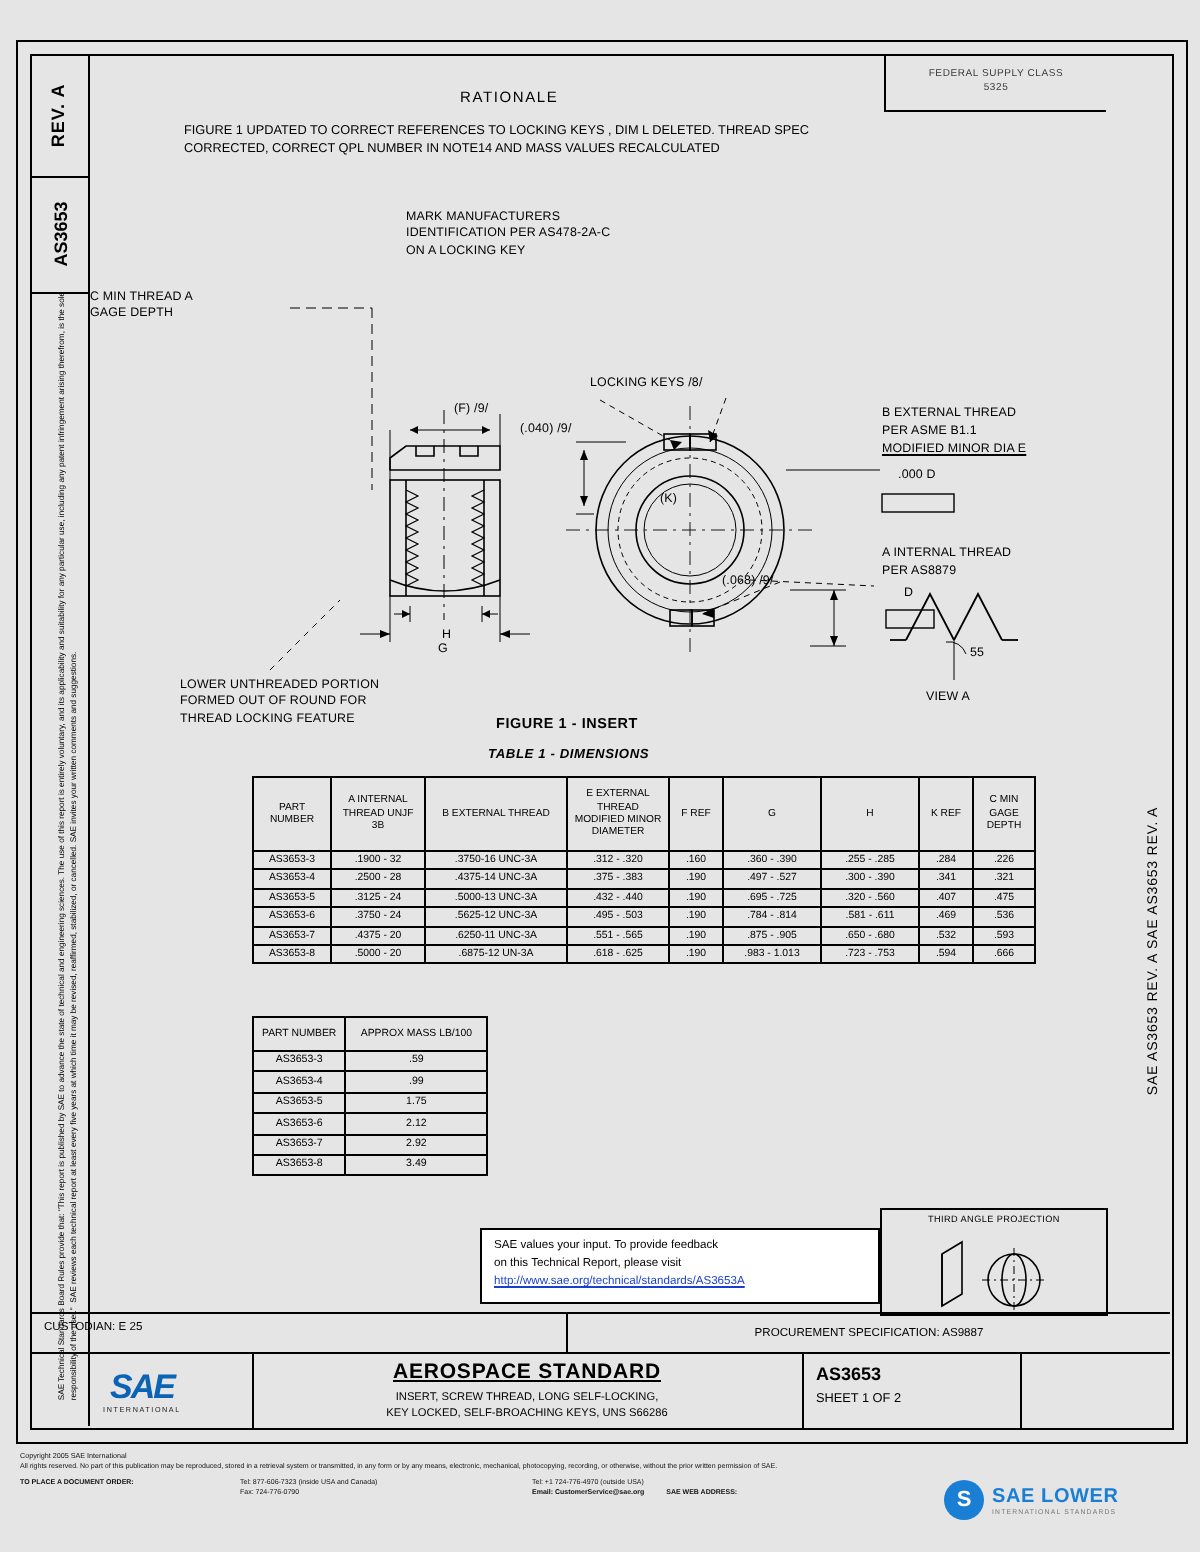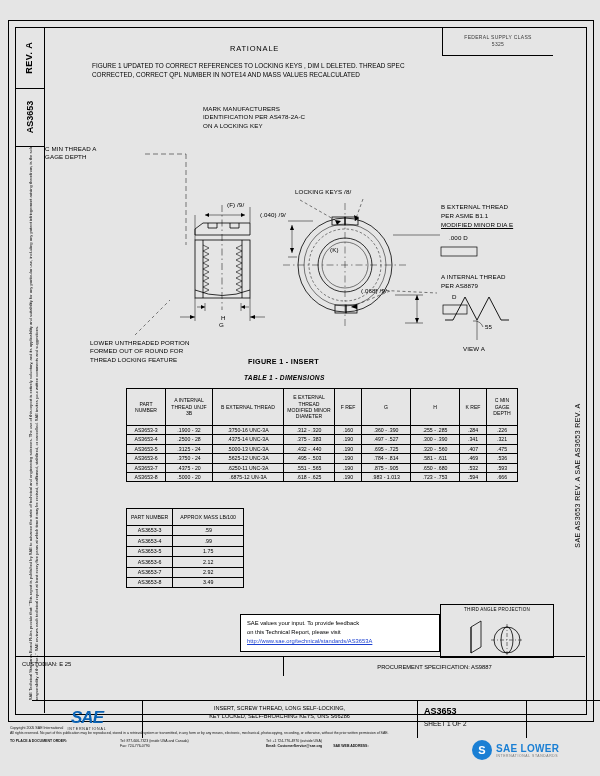--- a/index.html
+++ b/index.html
@@ -133,23 +133,22 @@
     position:absolute;left:16px;top:656px;width:268px;height:20px;
     border-top:1px solid #000;border-right:1px solid #000;
     font-size:5.8px;padding:4px 0 0 6px;box-sizing:border-box;
   }
   .tb-proc{
     position:absolute;left:284px;top:656px;width:301px;height:20px;
     border-top:1px solid #000;
     font-size:5.8px;display:flex;align-items:center;justify-content:center;
   }
   .tb-main{
-    position:absolute;left:32px;top:676px;width:569px;height:37px;
+    position:absolute;left:16px;top:676px;width:569px;height:37px;
     border-top:1.6px solid #000;
-    margin-top:24px;
   }
   .tb-logo{
     position:absolute;left:0;top:0;width:110px;height:37px;
     border-right:1px solid #000;
     display:flex;flex-direction:column;align-items:center;justify-content:center;
   }
   .sae-mark{font-size:17px;font-weight:bold;color:#0b63b5;letter-spacing:-1px;font-style:italic;line-height:1;}
   .sae-sub{font-size:3.6px;letter-spacing:.8px;color:#1a1a1a;margin-top:1px;}
   .tb-title{
     position:absolute;left:110px;top:0;width:275px;height:37px;
@@ -503,20 +502,21 @@
 
   <div class="tb-cust">CUSTODIAN: E 25</div>
   <div class="tb-proc">PROCUREMENT SPECIFICATION: AS9887</div>
 
   <div class="tb-main">
     <div class="tb-logo">
       <div class="sae-mark">SAE</div>
       <div class="sae-sub">INTERNATIONAL</div>
     </div>
     <div class="tb-title">
+      <div class="h">AEROSPACE STANDARD</div>
       <div class="s">INSERT, SCREW THREAD, LONG SELF-LOCKING,</div>
       <div class="s" style="margin-top:0">KEY LOCKED, SELF-BROACHING KEYS, UNS S66286</div>
     </div>
     <div class="tb-num">
       <div class="n">AS3653</div>
       <div class="sh">SHEET 1 OF 2</div>
     </div>
   </div>
 
   <div class="footer">

